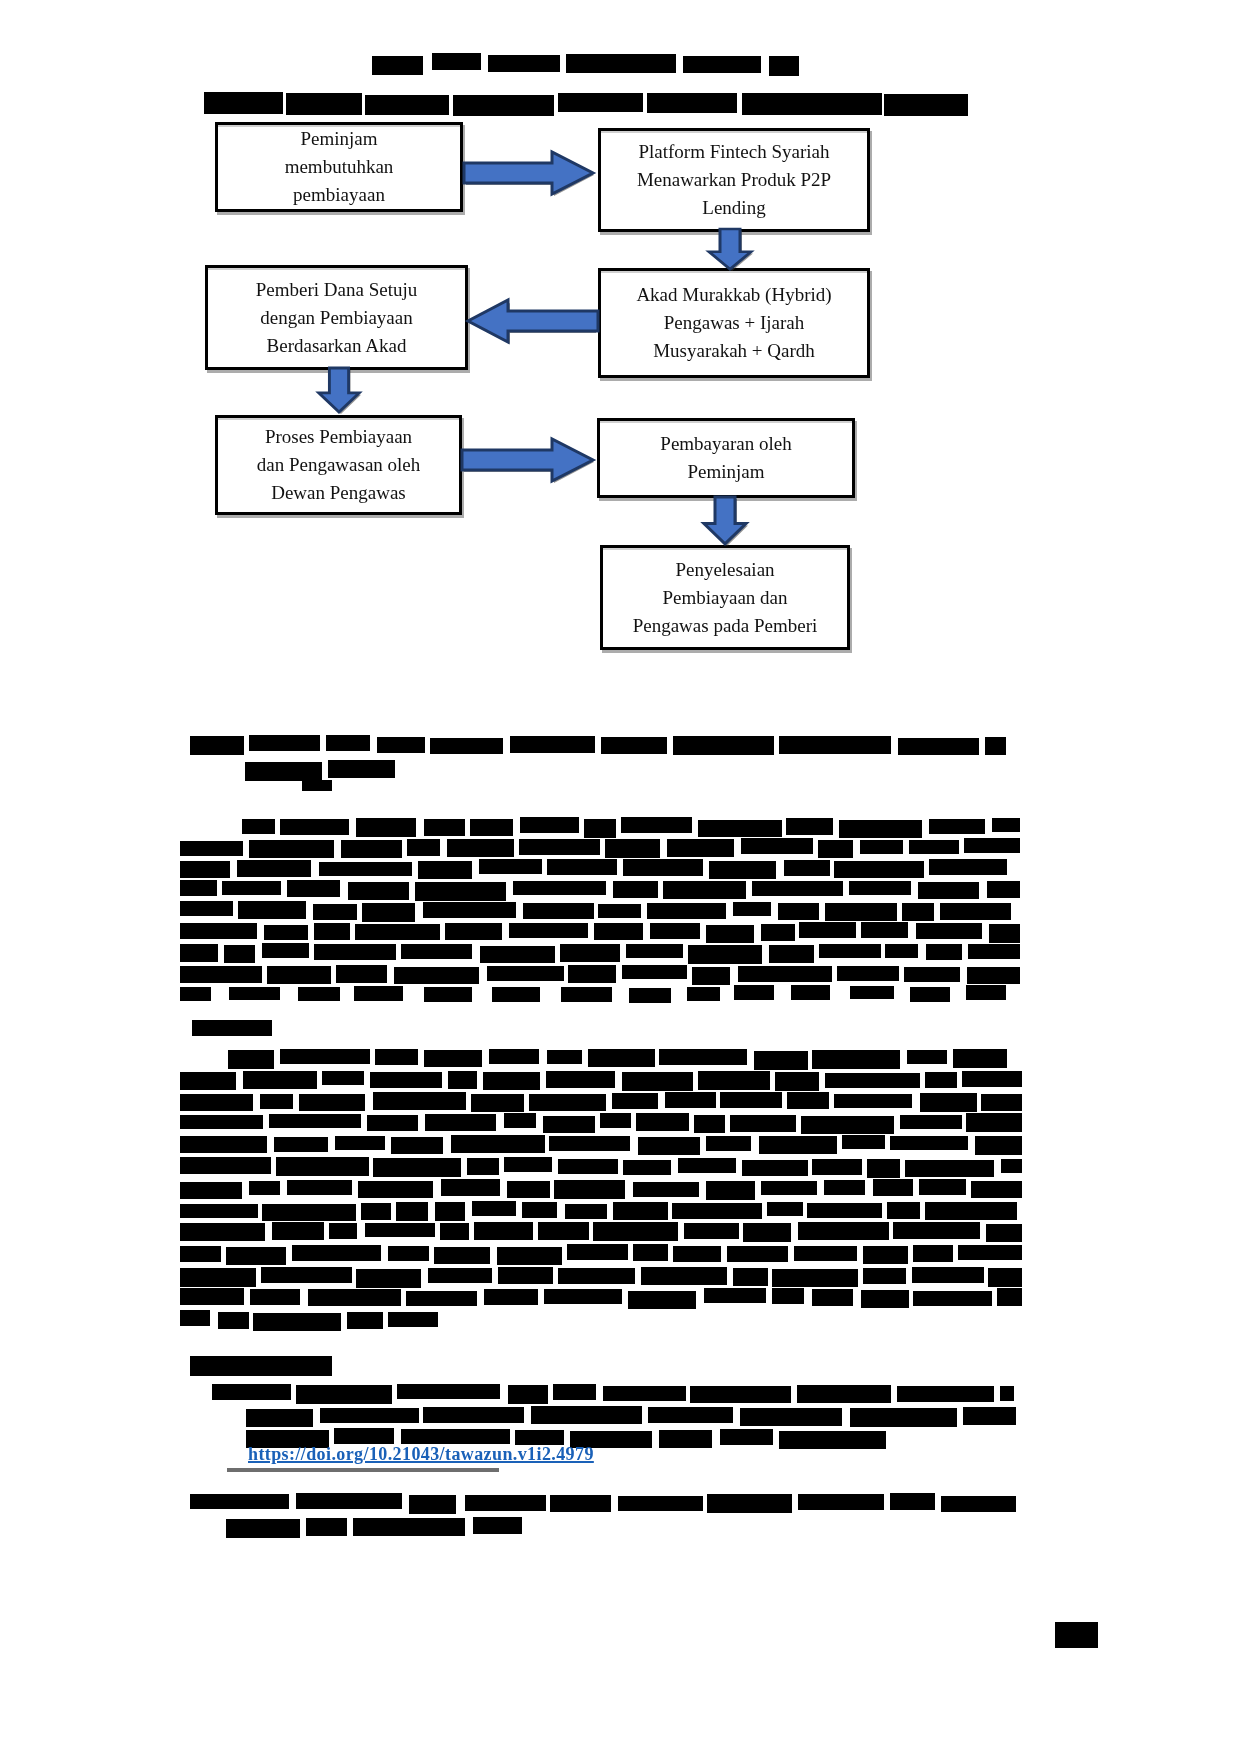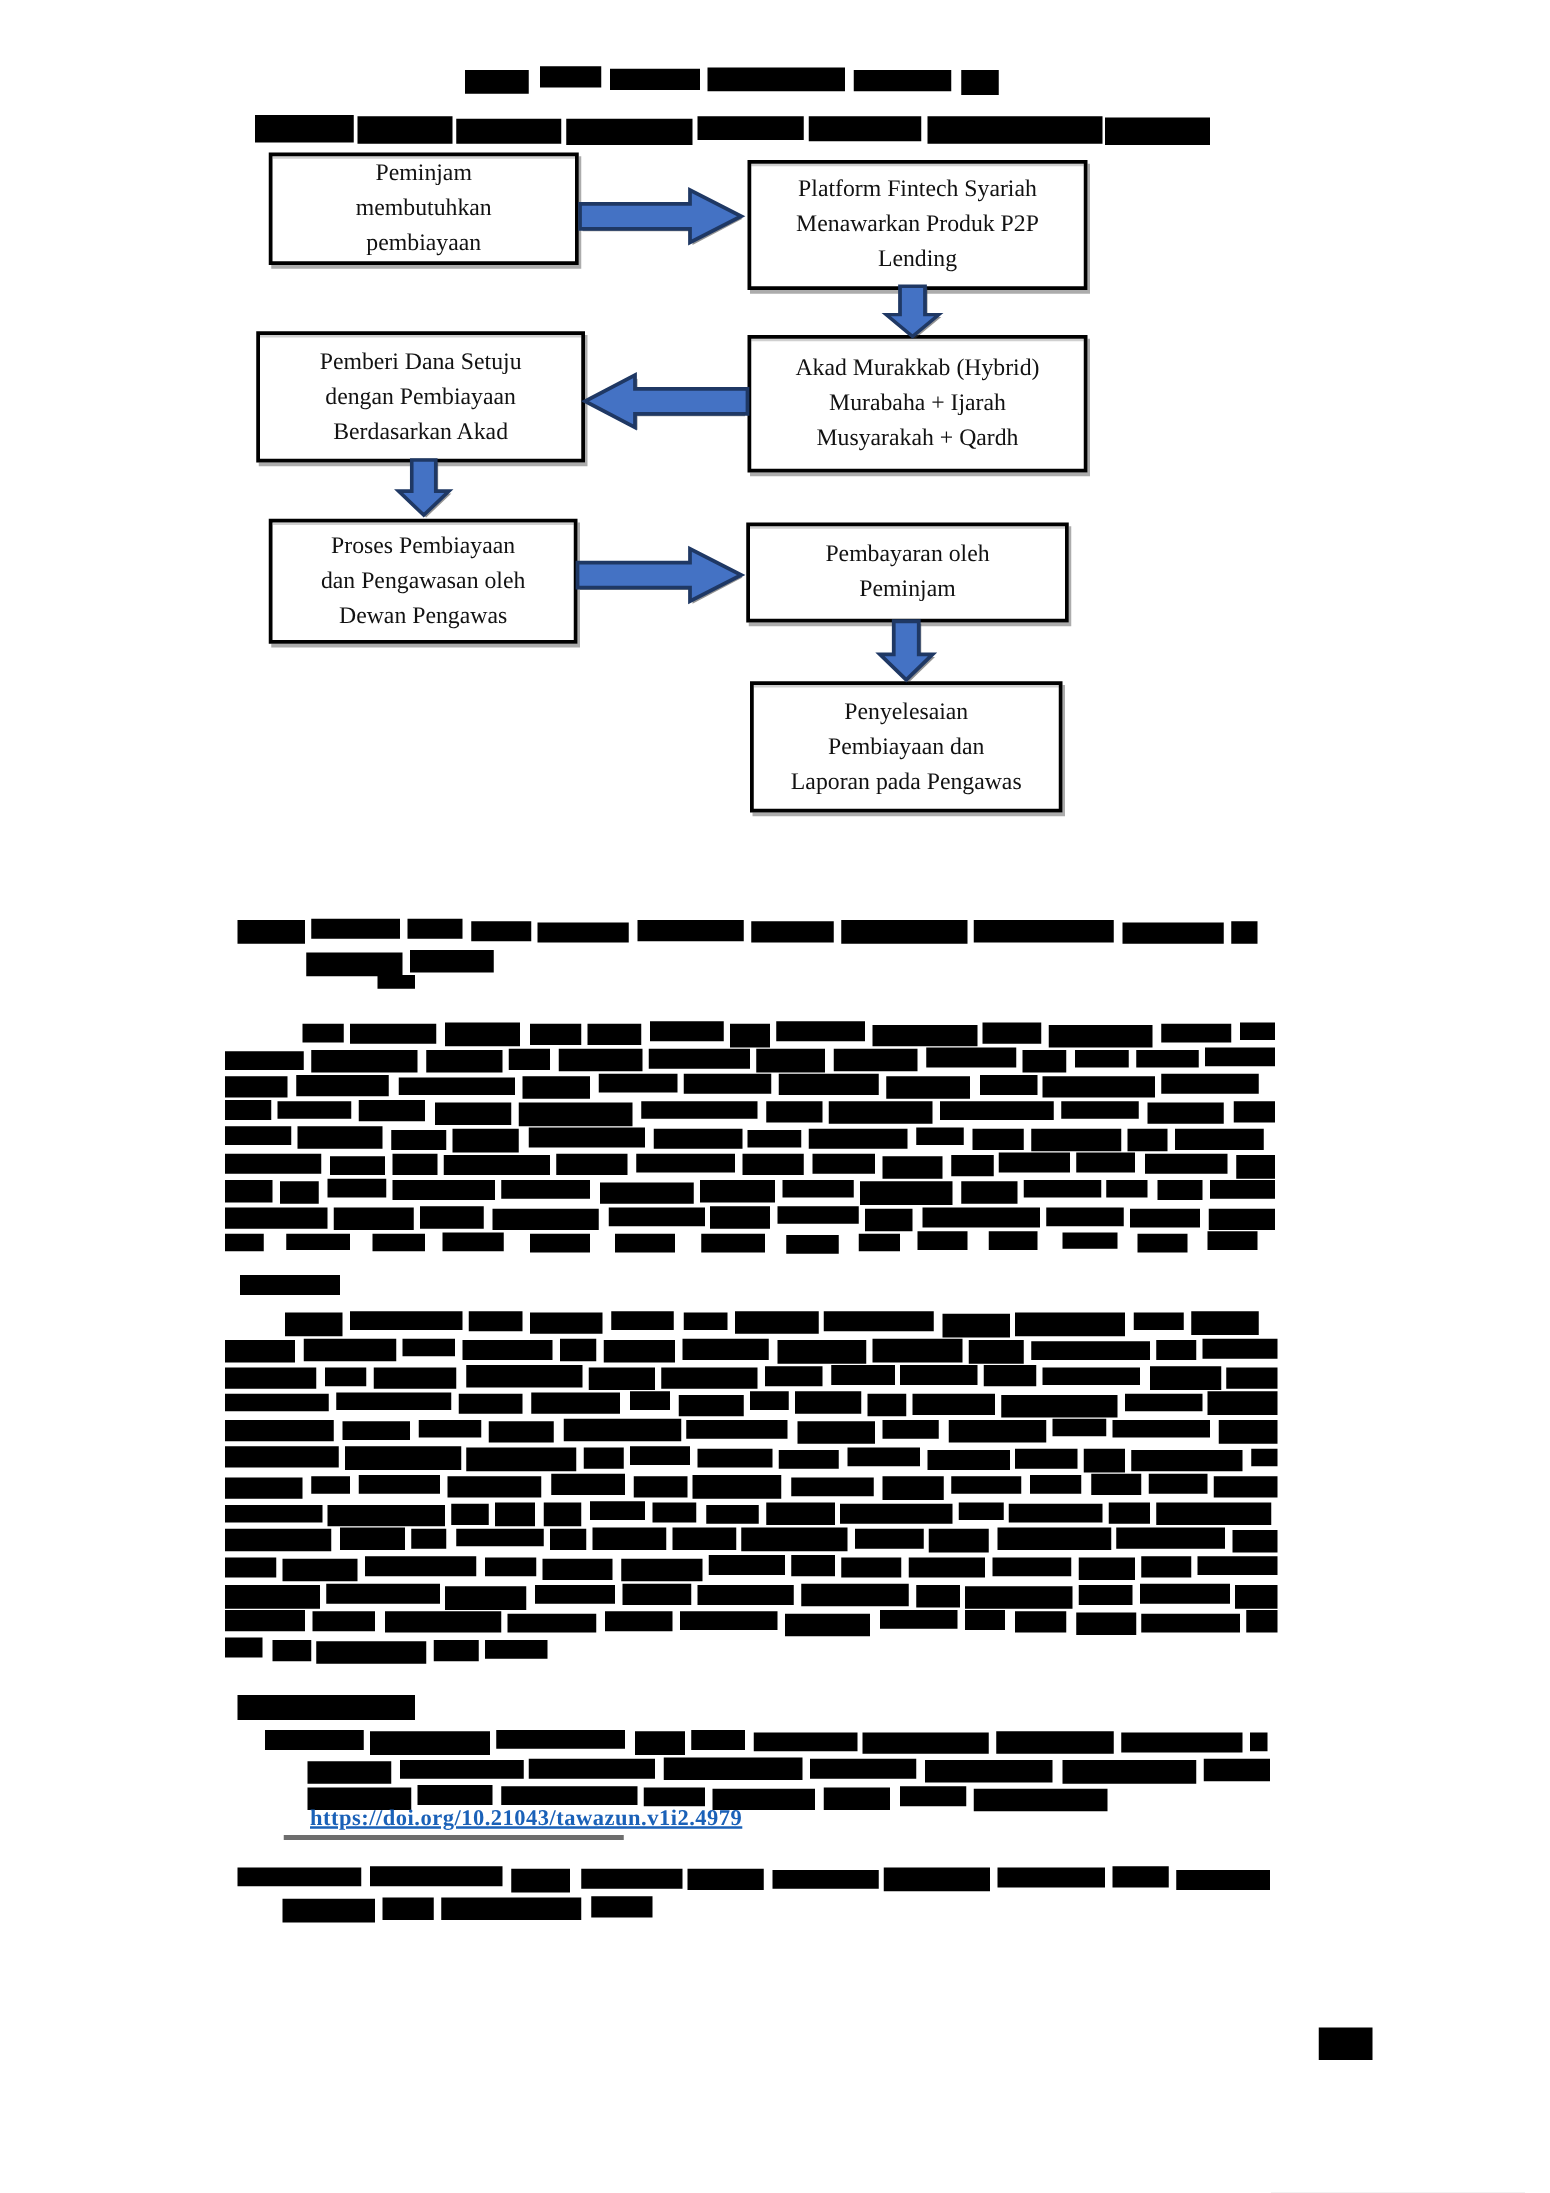--- a/index.html
+++ b/index.html
@@ -511,21 +511,21 @@
     </div>
 
     <div class="fbox" style="left:598px;top:128px;width:272px;height:104px">
       <span>Platform Fintech Syariah
 Menawarkan Produk P2P
 Lending</span>
     </div>
 
     <div class="fbox" style="left:598px;top:268px;width:272px;height:110px">
       <span>Akad Murakkab (Hybrid)
-Murabaha + Ijarah
+Pengawas + Ijarah
 Musyarakah + Qardh</span>
     </div>
 
     <div class="fbox" style="left:205px;top:265px;width:263px;height:105px">
       <span>Pemberi Dana Setuju
 dengan Pembiayaan
 Berdasarkan Akad</span>
     </div>
 
     <div class="fbox" style="left:215px;top:415px;width:247px;height:100px">
@@ -535,21 +535,21 @@
     </div>
 
     <div class="fbox" style="left:597px;top:418px;width:258px;height:80px">
       <span>Pembayaran oleh
 Peminjam</span>
     </div>
 
     <div class="fbox" style="left:600px;top:545px;width:250px;height:105px">
       <span>Penyelesaian
 Pembiayaan dan
-Laporan pada Pengawas</span>
+Pengawas pada Pemberi</span>
     </div>
 
     <svg class="arrow" style="left:464px;top:148px" width="133" height="50" viewBox="0 0 133 50">
       <polygon class="shadow" points="2,17 90,17 90,7 130,27 90,48 90,37 2,37"></polygon>
       <polygon class="main" points="0,15 88,15 88,4 129,25 88,46 88,35 0,35"></polygon>
     </svg>
 
     <svg class="arrow" style="left:705px;top:229px" width="50" height="42" viewBox="0 0 50 48" preserveAspectRatio="none">
       <polygon class="shadow" points="17,2 37,2 37,28 48,28 27,48 6,28 17,28"></polygon>
       <polygon class="main" points="15,0 35,0 35,26 46,26 25,46 4,26 15,26"></polygon>

